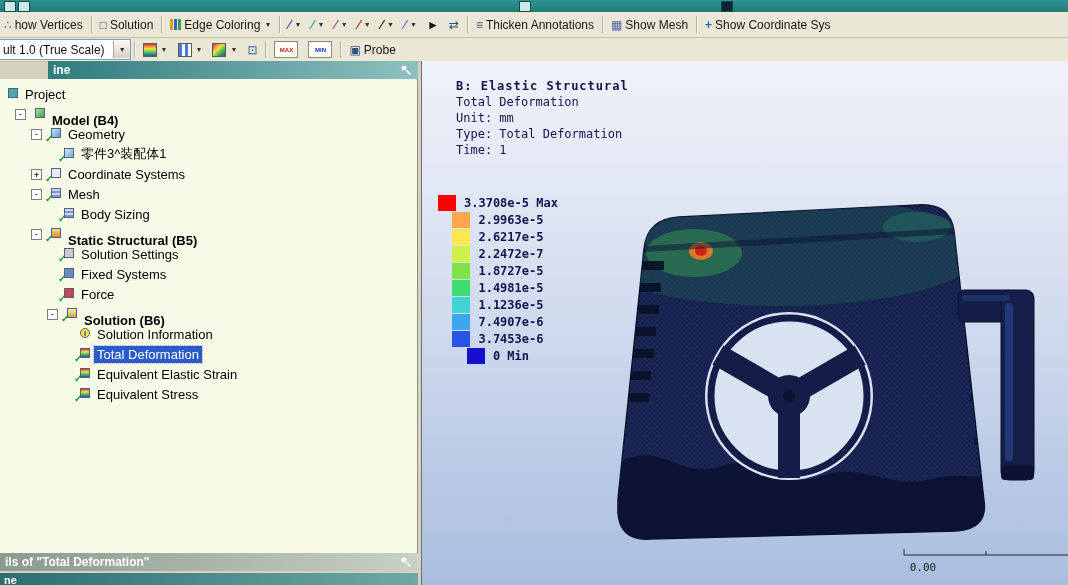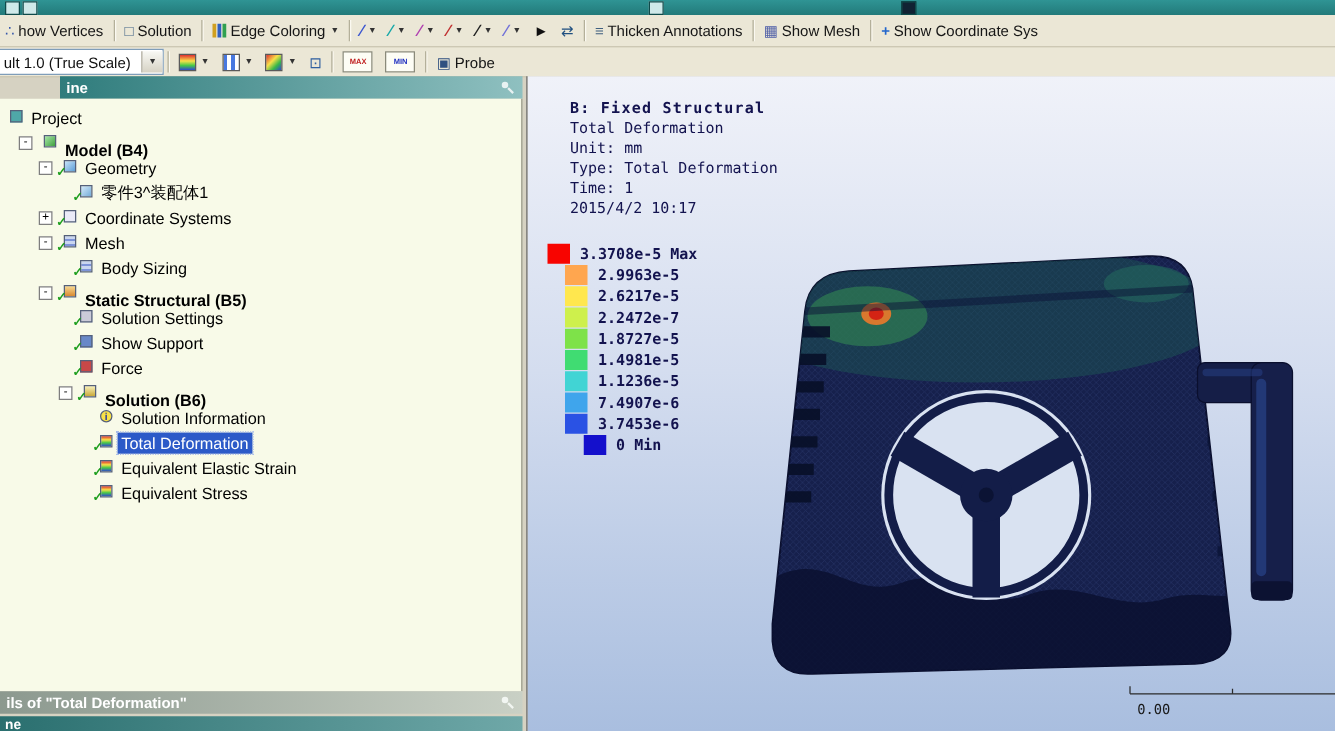--- a/index.html
+++ b/index.html
@@ -275,21 +275,21 @@
           <span class="cube"></span>
           <span class="chk">✓</span>
         </span>
       <span class="lbl">Solution Settings</span>
     </div>
     <div class="trow" style="padding-left:59px;">
       <span class="ti i-fix">
           <span class="cube"></span>
           <span class="chk">✓</span>
         </span>
-      <span class="lbl">Show Support</span>
+      <span class="lbl">Fixed Systems</span>
     </div>
     <div class="trow" style="padding-left:59px;">
       <span class="ti i-force">
           <span class="cube"></span>
           <span class="chk">✓</span>
         </span>
       <span class="lbl">Force</span>
     </div>
     <div class="trow bold" style="padding-left:47px;">
       <span class="exp">-</span>
@@ -403,26 +403,25 @@
 
     <g stroke="#2A2A2A" stroke-width="1">
       <path d="M482 494 H647"></path>
       <path d="M482 488 V494"></path>
       <path d="M564 490 V494"></path>
     </g>
     <text x="501" y="510" text-anchor="middle" font-family="DejaVu Sans Mono, monospace" font-size="11" fill="#1A1A1A">0.00</text>
   </svg>
 
   <div class="anno">
-    <div class="t">B: Fixed Structural</div>
+    <div class="t">B: Elastic Structural</div>
     <div>Total Deformation</div>
     <div>Unit: mm</div>
     <div>Type: Total Deformation</div>
     <div>Time: 1</div>
-    <div>2015/4/2 10:17</div>
   </div>
 
   <div class="legend">
     <div class="lrow">
         <span class="sw" style="background-color: rgb(248, 4, 0);"></span>
         <span class="lv">3.3708e-5 Max</span>
       </div>
     <div class="lrow">
         <span class="sw" style="background-color: rgb(255, 166, 79);"></span>
         <span class="lv">2.9963e-5</span>

